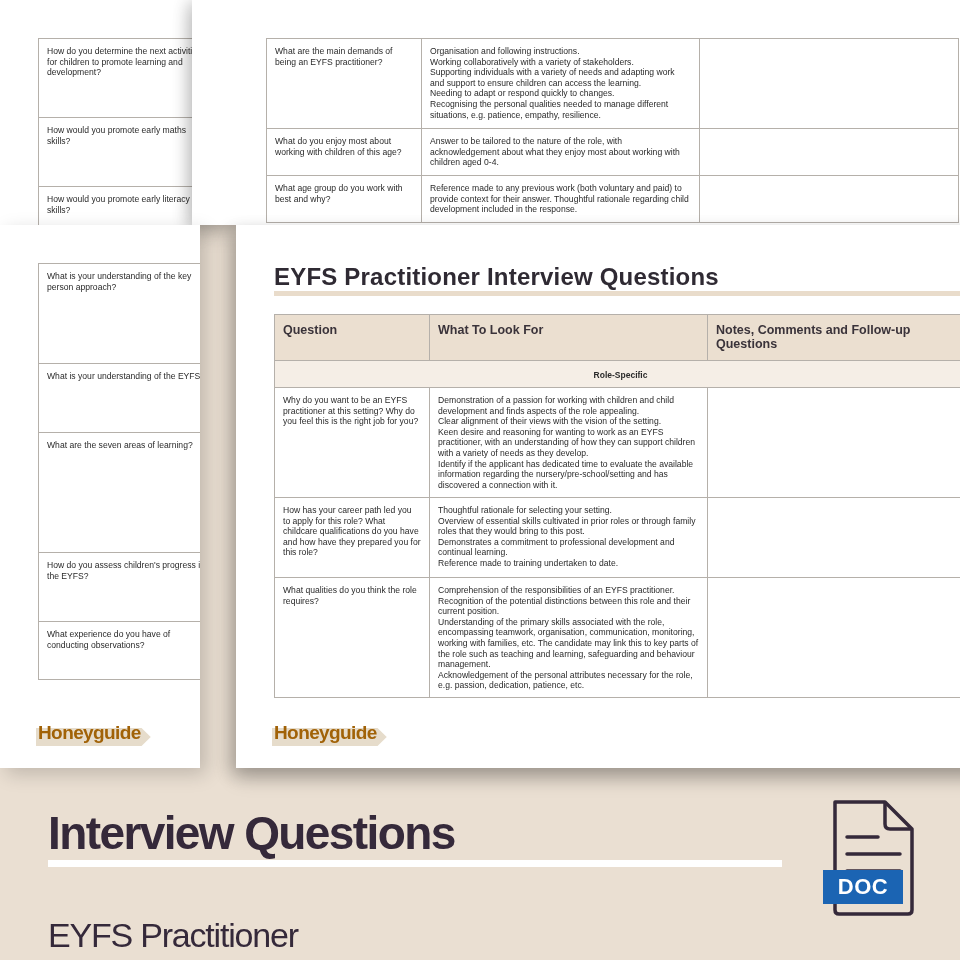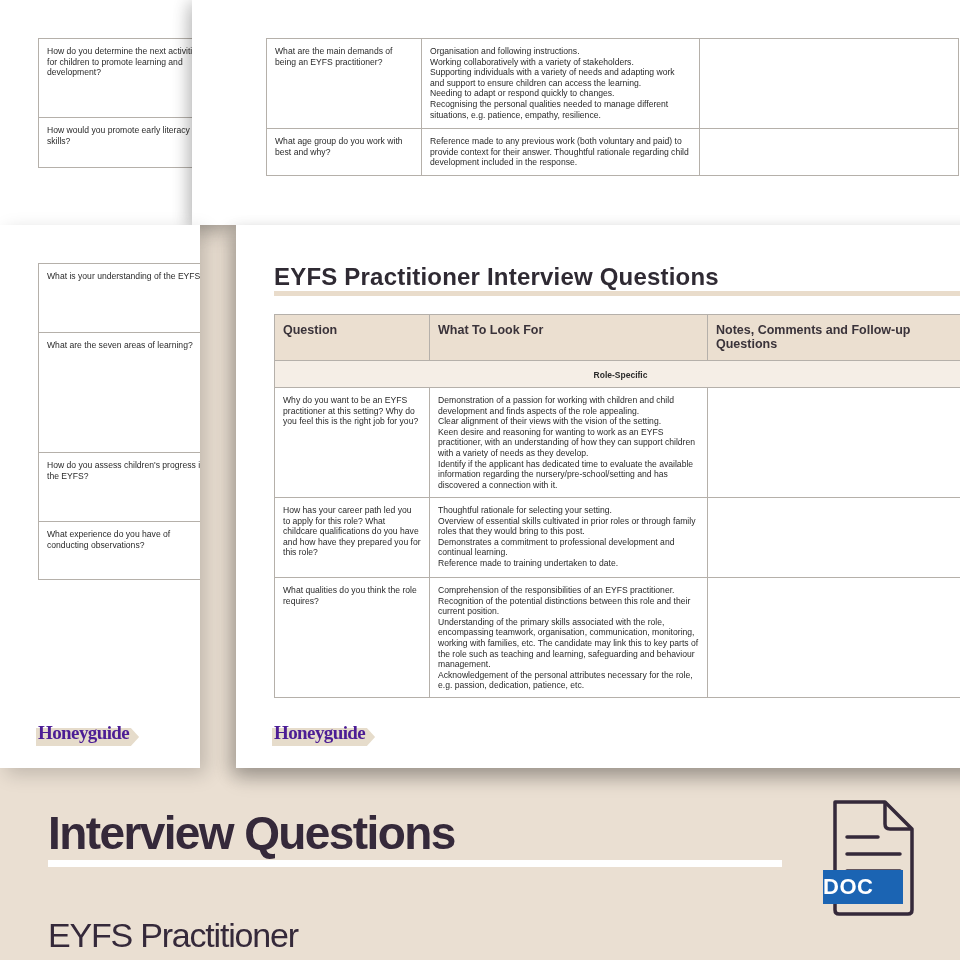--- a/index.html
+++ b/index.html
@@ -69,24 +69,23 @@
     font-weight: bold;
     font-size: 8.5px;
     height: 27px;
     padding-top: 9px;
   }
 
   .logo {
     position: absolute;
     font-weight: bold;
     font-size: 19px;
-    color: #4c1d95;
+    color: #a16207;
     letter-spacing: -0.6px;
     padding: 0 6px 0 0;
-    font-family: Liberation Serif, serif;
   }
   .logo .logo-text { position: relative; z-index: 2; }
   .logo .logo-bg {
     position: absolute; left: -2px; right: -4px; top: 6px; bottom: -2px;
     background: #e6dccb; z-index: 1;
     clip-path: polygon(0 0, 92% 0, 100% 50%, 92% 100%, 0 100%);
   }
 
   
   .banner-title {
@@ -100,32 +99,35 @@
   }
   .banner-sub {
     position: absolute; left: 48px; top: 872px;
     font-size: 34px; color: #35293a; letter-spacing: -1.2px; margin-top: 44px;
   }
 
   .doc-icon { position: absolute; left: 820px; top: 798px; width: 96px; height: 122px; }
   .doc-badge {
     position: absolute; left: 3px; top: 72px; width: 80px; height: 34px;
     background: #1b64b3; color: #ffffff;
-    font-weight: bold; font-size: 22px; text-align: left; line-height: 34px;
+    font-weight: bold; font-size: 22px; text-align: center; line-height: 34px;
     letter-spacing: 0.5px;
   }
 </style>
 </head>
 <body>
 
 <div class="page" id="page-back-tl">
   <table class="left-table" style="top:38px;">
     <tbody>
         <tr>
           <td style="height:79px">How do you determine the next activities for children to promote learning and development?</td>
+        </tr>
+    <tr>
+          <td style="height:69px">How would you promote early maths skills?</td>
         </tr>
     <tr>
           <td style="height:50px">How would you promote early literacy skills?</td>
         </tr>
   </tbody>
     </table>
 </div>
 
 <div class="page" id="page-back-tr">
   <table id="tr-table">
@@ -140,33 +142,43 @@
       <td>
         <span class="answer-line">Organisation and following instructions.</span>
         <span class="answer-line">Working collaboratively with a variety of stakeholders.</span>
         <span class="answer-line">Supporting individuals with a variety of needs and adapting work and support to ensure children can access the learning.</span>
         <span class="answer-line">Needing to adapt or respond quickly to changes.</span>
         <span class="answer-line">Recognising the personal qualities needed to manage different situations, e.g. patience, empathy, resilience.</span>
       </td>
       <td></td>
     </tr>
     <tr style="height:47px">
+      <td>What do you enjoy most about working with children of this age?</td>
+      <td>
+            <span class="answer-line">Answer to be tailored to the nature of the role, with acknowledgement about what they enjoy most about working with children aged 0-4.</span>
+          </td>
+      <td></td>
+    </tr>
+    <tr style="height:47px">
       <td>What age group do you work with best and why?</td>
       <td>
             <span class="answer-line">Reference made to any previous work (both voluntary and paid) to provide context for their answer. Thoughtful rationale regarding child development included in the response.</span>
           </td>
       <td></td>
     </tr>
   </tbody>
     </table>
 </div>
 
 <div class="page" id="page-back-bl">
   <table class="left-table" style="top:38px;">
     <tbody>
+        <tr>
+          <td style="height:100px">What is your understanding of the key person approach?</td>
+        </tr>
     <tr>
           <td style="height:69px">What is your understanding of the EYFS?</td>
         </tr>
     <tr>
           <td style="height:120px">What are the seven areas of learning?</td>
         </tr>
     <tr>
           <td style="height:69px">How do you assess children's progress in the EYFS?</td>
         </tr>
     <tr>

